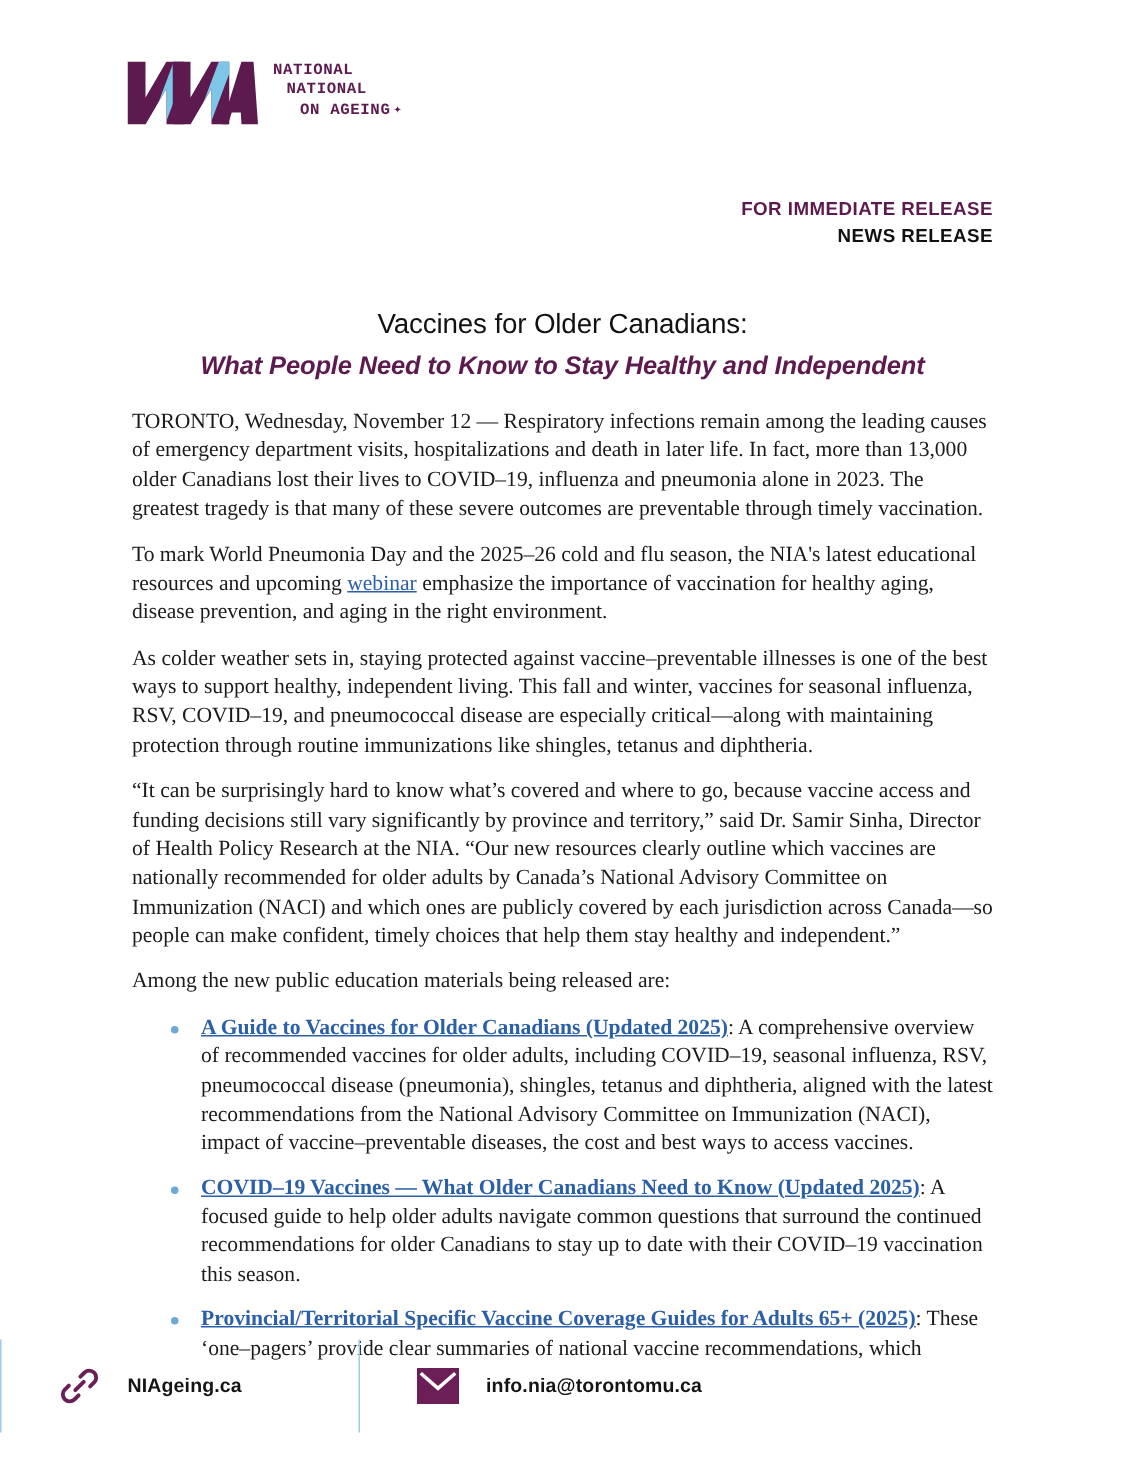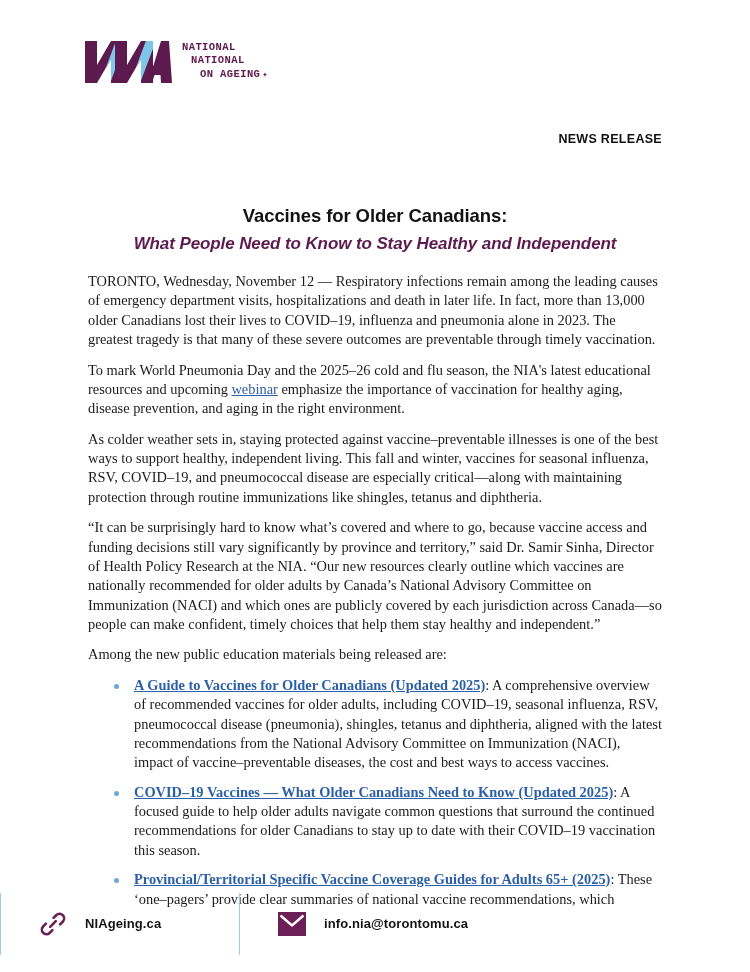--- a/index.html
+++ b/index.html
@@ -83,21 +83,21 @@
   .title-block {
     position: absolute;
     left: 0;
     right: 0;
     top: 205px;
     text-align: center;
   }
   .doc-title {
     font-family: "Liberation Sans", sans-serif;
     font-size: 18.5px;
-    font-weight: 700;
+    font-weight: 400;
     color: #121212;
     margin: 0;
     letter-spacing: -0.1px;
   }
   .doc-subtitle {
     font-family: "Liberation Sans", sans-serif;
     font-size: 17px;
     font-weight: 700;
     font-style: italic;
     color: #5c1a4e;
@@ -221,20 +221,21 @@
   </svg>
 
   <div class="logo-words">
     <span class="lw l1">NATIONAL</span>
     <span class="lw l2">NATIONAL</span>
     <span class="lw l3"><span>ON </span><span class="strong">AGEING</span><span class="leaf">✦</span></span>
   </div>
 </div>
 
 <div class="release-header">
+  <span class="imm">FOR IMMEDIATE RELEASE</span>
   <span class="news">NEWS RELEASE</span>
 </div>
 
 <div class="title-block">
   <h1 class="doc-title">Vaccines for Older Canadians:</h1>
   <p class="doc-subtitle">What People Need to Know to Stay Healthy and Independent</p>
 </div>
 
 <div class="body-copy">
 

